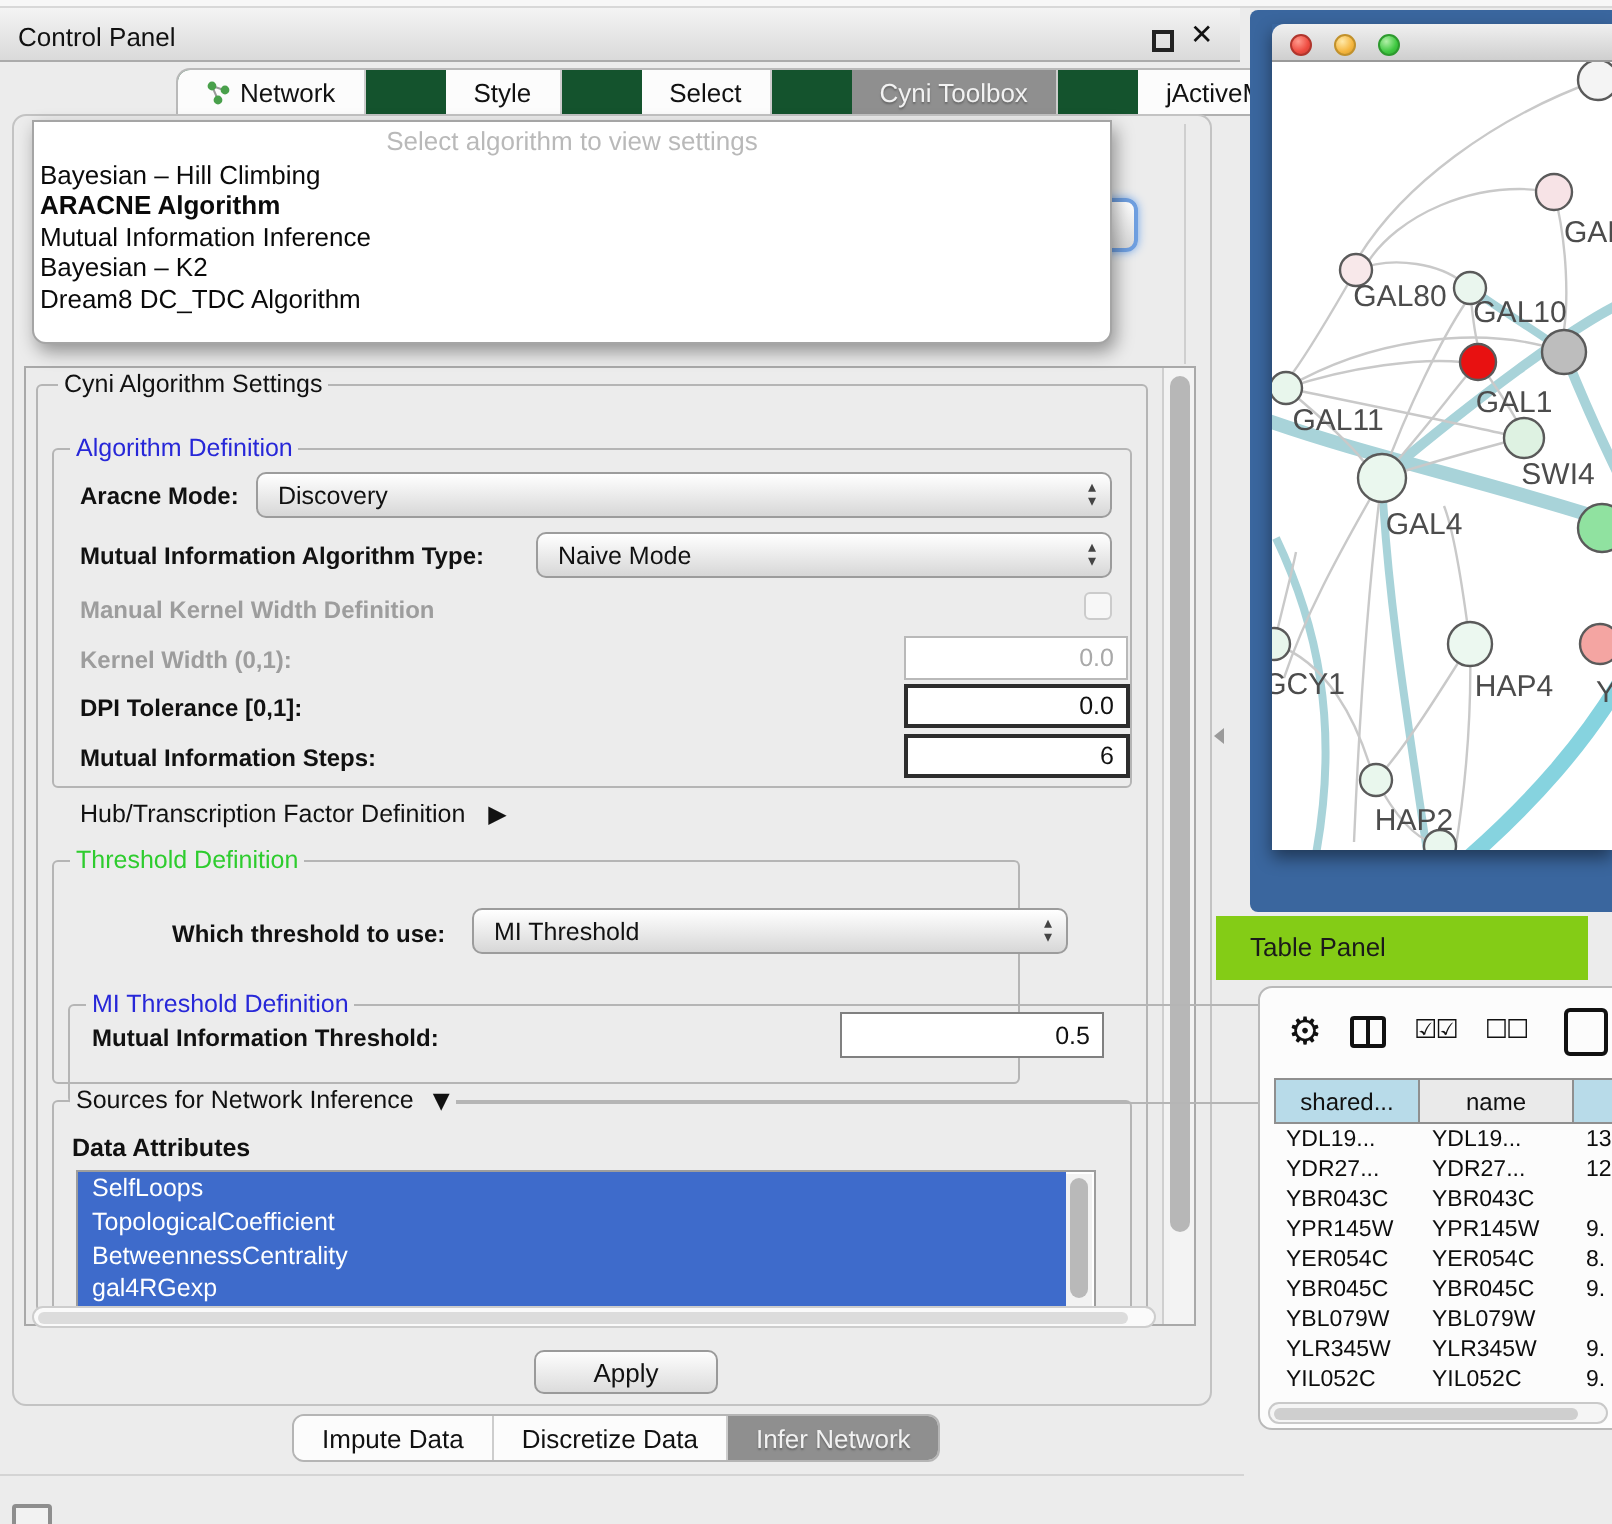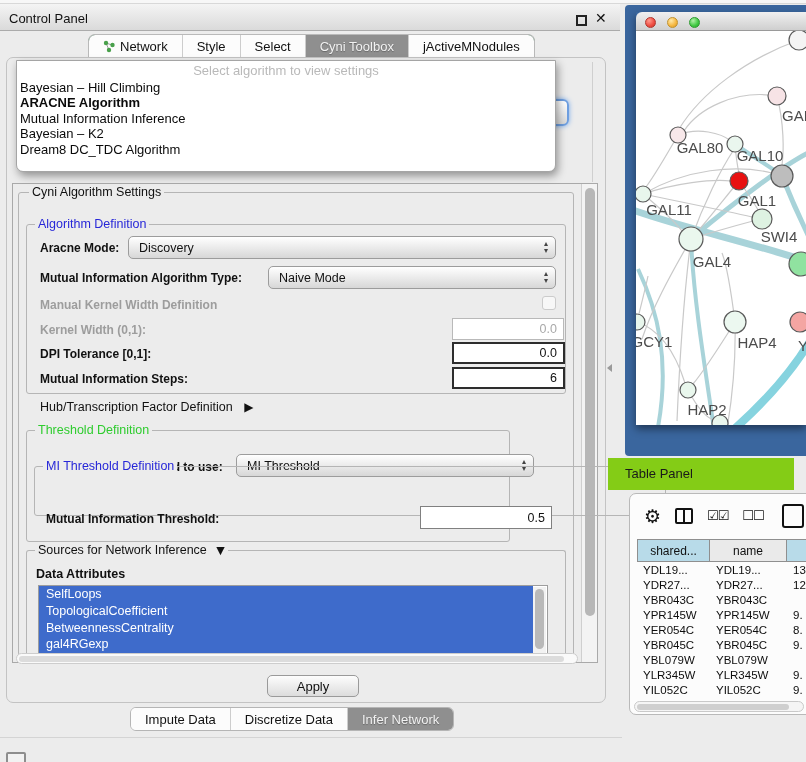--- a/index.html
+++ b/index.html
@@ -10,21 +10,21 @@
   
   .top-strip { position:absolute; left:0; top:0; width:806px; height:4px; background:#f7f7f7; border-bottom:1px solid #d8d8d8; }
   .cp-titlebar { position:absolute; left:0; top:4px; width:620px; height:27px;
     background:linear-gradient(#f4f4f4,#dadada); border-bottom:1px solid #ababab; }
   .cp-title { position:absolute; left:9px; top:7px; font-size:13px; color:#111; }
   .float-ico { position:absolute; left:576px; top:11px; width:11px; height:11px; border:2px solid #222; background:transparent; }
   .close-ico { position:absolute; left:595px; top:6px; font-size:14px; font-weight:bold; color:#111; font-family:"DejaVu Sans",sans-serif; }
 
   
   .tabbar { position:absolute; left:88px; top:34px; height:24px; display:flex;
-    border:1px solid #b9b9b9; border-bottom:1px solid #b0b0b0; border-radius:7px 7px 0 0; overflow:hidden; background:#14532d; }
+    border:1px solid #b9b9b9; border-bottom:1px solid #b0b0b0; border-radius:7px 7px 0 0; overflow:hidden; background:#14532d;gap:40px; }
   .tab { display:flex; align-items:center; justify-content:center; gap:4px; padding:0 14px;
     font-size:13px; color:#111; border-right:1px solid #cdcdcd; background:#fcfcfc; white-space:nowrap; }
   .tab:last-child { border-right:none; }
   .tab.sel { background:#8f8f8f; color:#f2f2f2; text-shadow:0 1px 1px #666; }
 
   .outer-panel { position:absolute; left:6px; top:57px; width:600px; height:646px;
     background:#ececec; border:1px solid #c3c3c3; border-radius:7px; }
 
   
   .combo-stub { position:absolute; left:543px; top:99px; width:26px; height:27px;
@@ -77,21 +77,21 @@
   .src-item { height:16.8px; line-height:16.8px; padding-left:7px; font-size:12.5px; color:#fff; background:#3e6bcb; width:calc(100% - 14px); }
   .srclist .isb { position:absolute; right:1px; top:1px; width:13px; height:68px; background:#f2f2f2; }
   .srclist .isb-thumb { position:absolute; left:2px; top:2px; width:9px; height:60px; border-radius:5px; background:#b9b9b9; }
   .hsb { position:absolute; left:16px; top:653px; width:562px; height:11px; border:1px solid #cdcdcd; border-radius:6px; background:#fafafa; }
   .hsb-thumb { position:absolute; left:2px; top:1.5px; width:545px; height:6px; border-radius:4px; background:#dcdcdc; }
 
   .apply-btn { position:absolute; left:267px; top:675px; width:92px; height:22px;
     border:1px solid #9a9a9a; border-radius:5px; background:linear-gradient(#fdfdfd,#dcdcdc);
     font-size:13px; color:#111; display:flex; align-items:center; justify-content:center; }
 
-  .bottombar { position:absolute; left:130px; top:707px; height:24px; display:flex;
+  .bottombar { position:absolute; left:146px; top:707px; height:24px; display:flex;
     border:1px solid #b5b5b5; border-radius:6px; overflow:hidden; background:#fbfbfb; }
 
   .bottom-line { position:absolute; left:0; top:737px; width:622px; height:1px; background:#d4d4d4; }
   .mini-square { position:absolute; left:6px; top:752px; width:20px; height:16px; border:2px solid #8e8e8e; border-radius:2px; background:#f2f2f2; }
   .splitter-arrow { position:absolute; left:607px; top:364px; width:0; height:0;
     border-top:4px solid transparent; border-bottom:4px solid transparent; border-right:5px solid #9a9a9a; }
 
   
   .net-frame { position:absolute; left:625px; top:5px; width:181px; height:451px; background:#3a669e; border-radius:4px 0 0 4px; }
   .mac-win { position:absolute; left:636px; top:12px; width:170px; height:413px; box-shadow:0 4px 8px rgba(0,0,0,.45); }
@@ -239,21 +239,21 @@
   </div>
   <span class="flabel" style="left:86px; top:460px;">Which threshold to use:</span>
   <div class="combo" style="left:236px; top:454px; width:298px;">
     <span>MI Threshold</span>
     <span class="arrows">
         <span>▴</span>
         <span>▾</span>
       </span>
   </div>
 
-  <div class="gbox" style="left:34px; top:466px; width:632px; height:50px;">
+  <div class="gbox" style="left:34px; top:502px; width:632px; height:50px;">
     <span class="legend blue" style="left:8px;">MI Threshold Definition</span>
   </div>
   <span class="flabel" style="left:46px; top:512px;">Mutual Information Threshold:</span>
   <div class="tfield mid" style="left:420px; top:506px; width:132px; height:23px;">
       <span>0.5</span>
     </div>
 
   <div class="gbox" style="left:26px; top:550px; width:540px; height:112px; border-bottom:none;">
     <span class="legend" style="left:8px;">
       <span>Sources for Network Inference</span>

